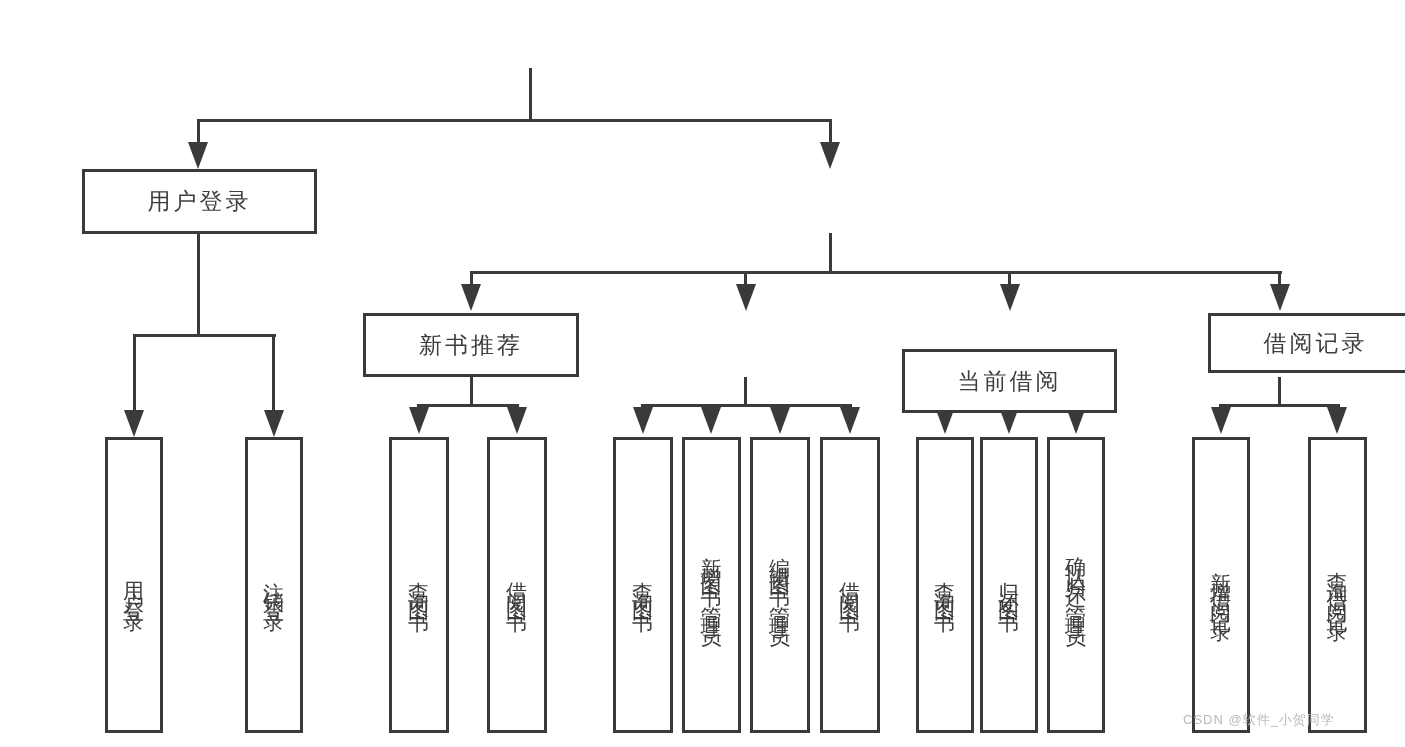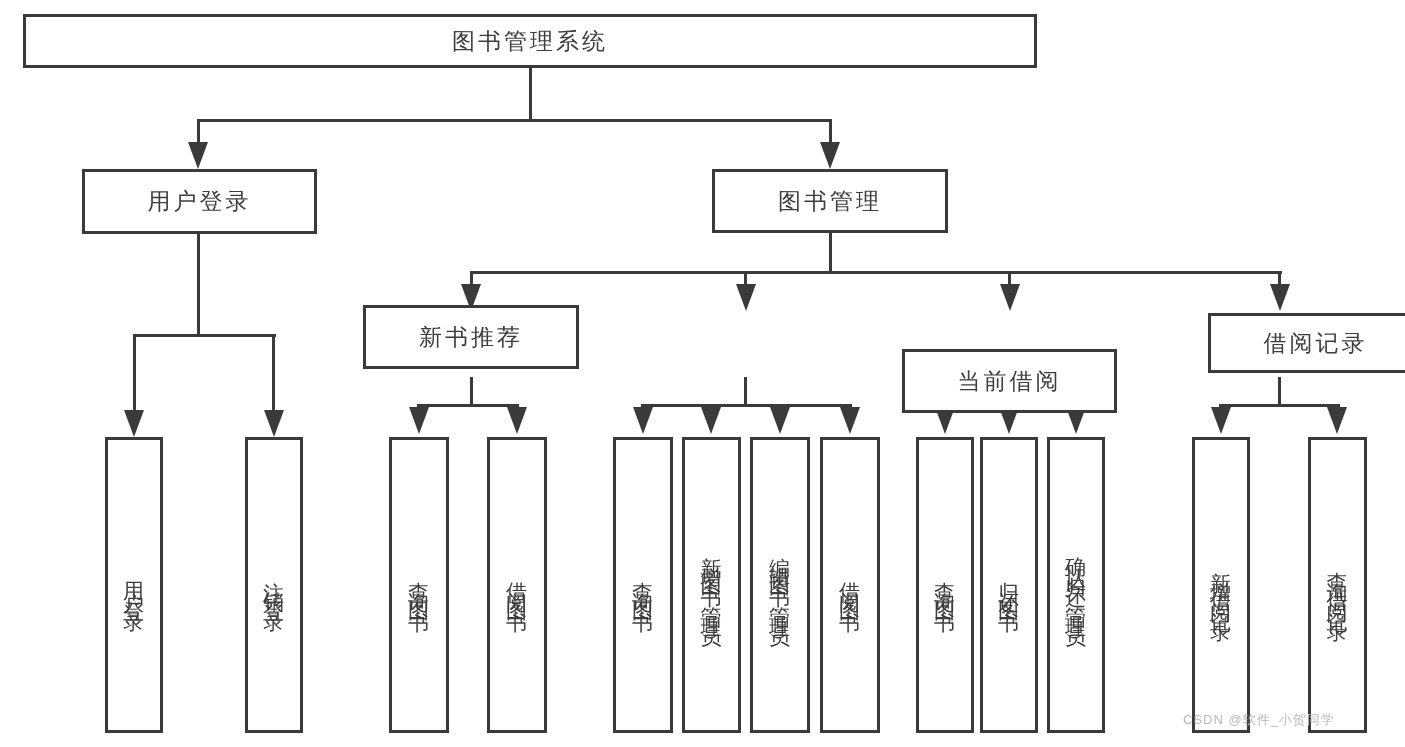--- a/index.html
+++ b/index.html
@@ -43,26 +43,24 @@
     color:#b9b9b9;
     z-index:6;
     white-space:nowrap;
   }
 </style>
 </head>
 <body>
 
 <div id="canvas">
 
-  <div class="box h" style="left:23px;top:14px;width:1014px;height:54px;">图书管理系统</div>
 
   <div class="box h" style="left:82px;top:169px;width:235px;height:65px;">用户登录</div>
-  <div class="box h" style="left:712px;top:169px;width:236px;height:64px;">图书管理</div>
 
-  <div class="box h" style="left:363px;top:305px;width:216px;height:64px;">新书推荐</div>
+  <div class="box h" style="left:363px;top:313px;width:216px;height:64px;">新书推荐</div>
   <div class="box h" style="left:902px;top:313px;width:215px;height:64px;margin-top:36px;">当前借阅</div>
   <div class="box h" style="left:1208px;top:313px;width:215px;height:60px;">借阅记录</div>
 
   <div class="box v" style="left:105px;top:437px;width:58px;height:296px;">
     <span class="vtext">用户登录</span>
   </div>
   <div class="box v" style="left:245px;top:437px;width:58px;height:296px;">
     <span class="vtext">注销登录</span>
   </div>
 

